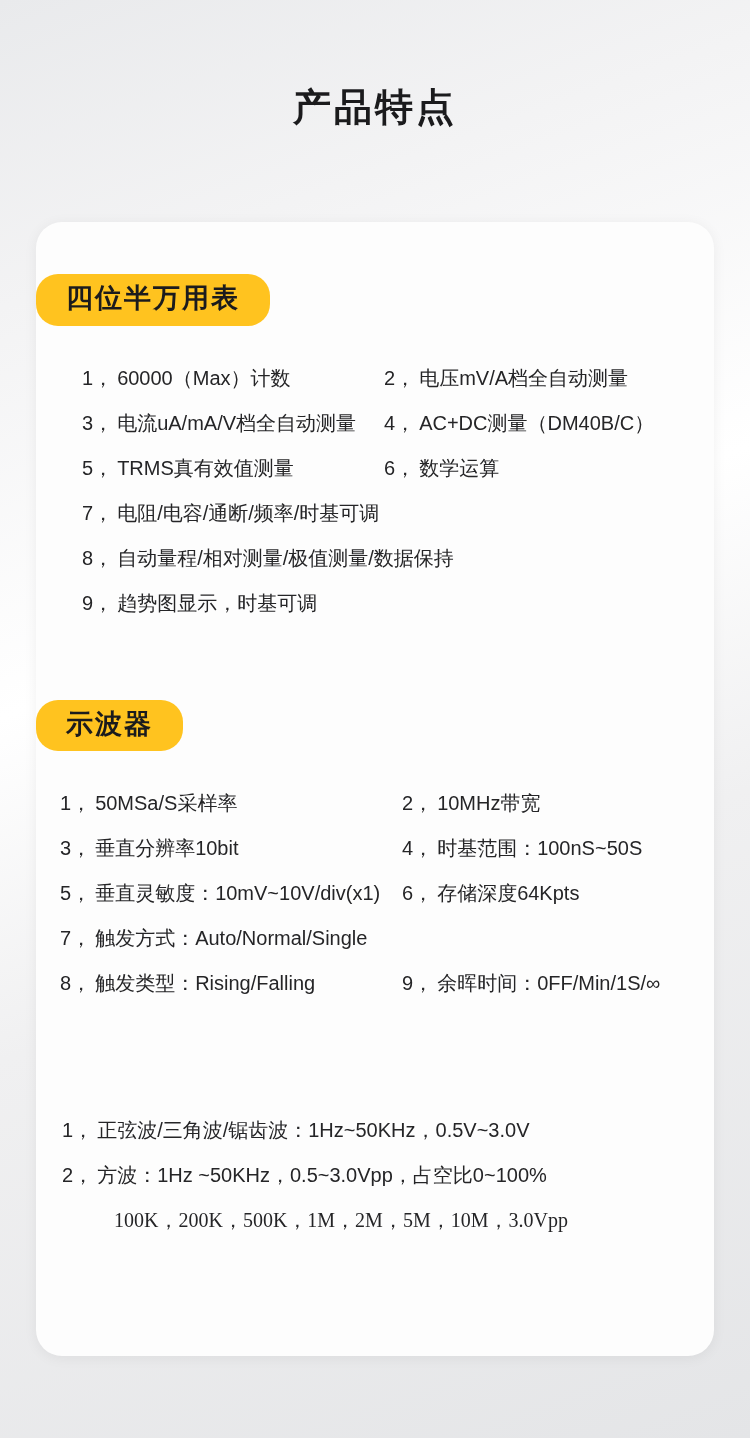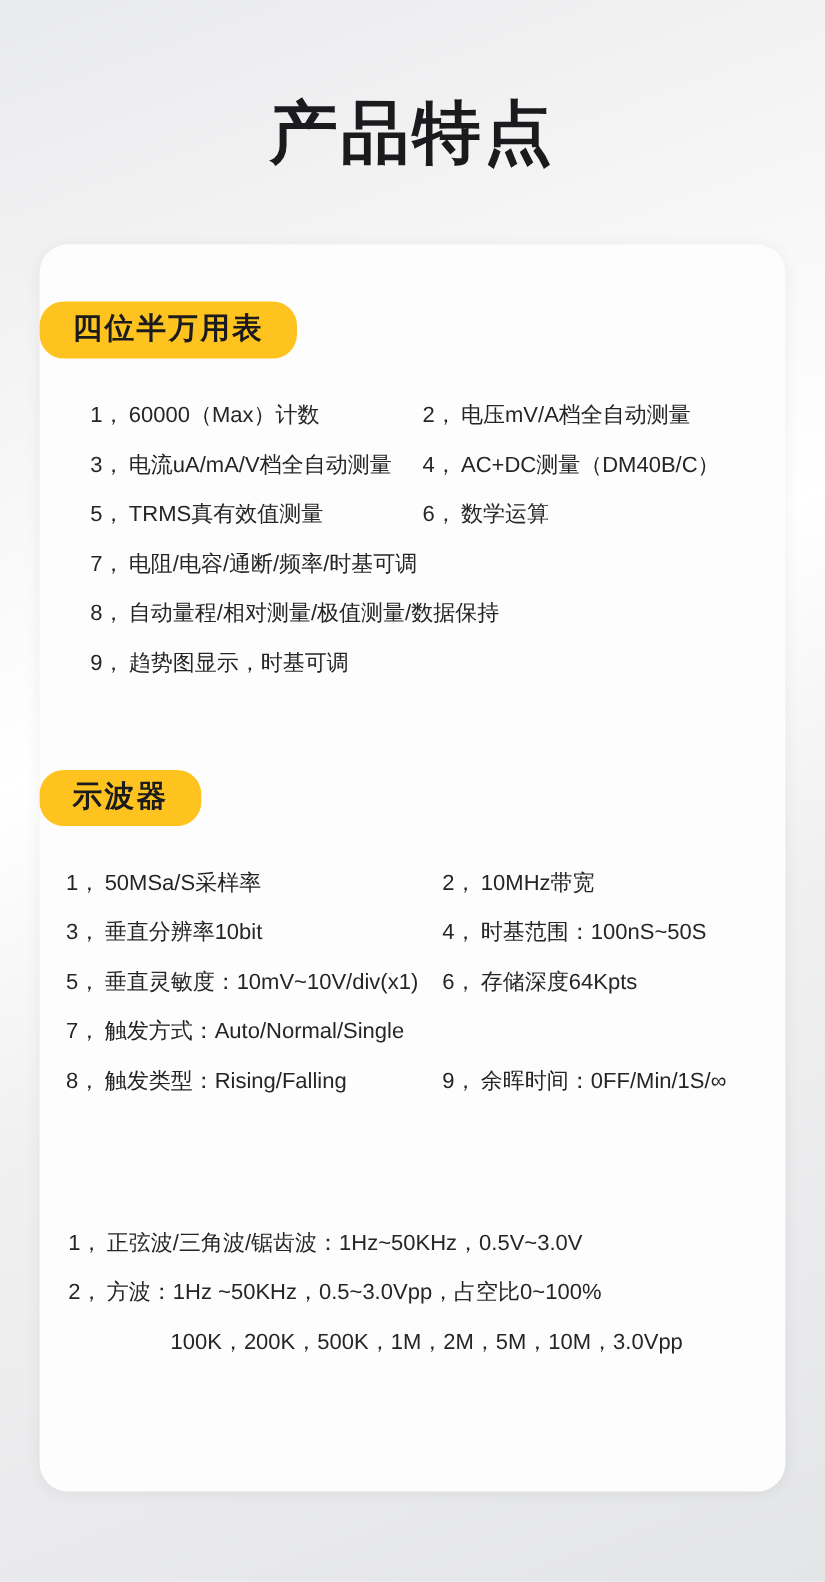--- a/index.html
+++ b/index.html
@@ -16,21 +16,21 @@
     position: relative;
   }
   .page {
     position: relative;
     width: 750px;
     height: 1438px;
     box-sizing: border-box;
   }
   .page-title {
     text-align: center;
-    font-size: 62px;
+    font-size: 38px;
     font-weight: bold;
     letter-spacing: 3px;
     color: #1b1b1d;
     padding-top: 85px;
     line-height: 1.2;
   }
   .card {
     position: absolute;
     left: 36px;
     top: 222px;
@@ -83,21 +83,21 @@
   .mm .row .cell:first-child { width: 348px; padding-left: 46px; box-sizing: border-box; }
   .mm .row .cell:nth-child(2) { padding-left: 0; }
 
   
   .os .row .cell:first-child { width: 366px; padding-left: 24px; box-sizing: border-box; }
   .os .row .cell:nth-child(2) { padding-left: 0; }
 
   
   .sg .row { padding-left: 26px; display: block; }
   .sg .row .cell { display: inline-flex; }
-  .sg .cont { padding-left: 119px; display: block; }
+  .sg .cont { padding-left: 78px; display: block; font-family: Liberation Serif, serif; }
 
   .fullrow .cell:first-child { width: auto !important; }
 </style>
 </head>
 <body>
 
 <div class="page">
 
   <div class="page-title">产品特点</div>
 

